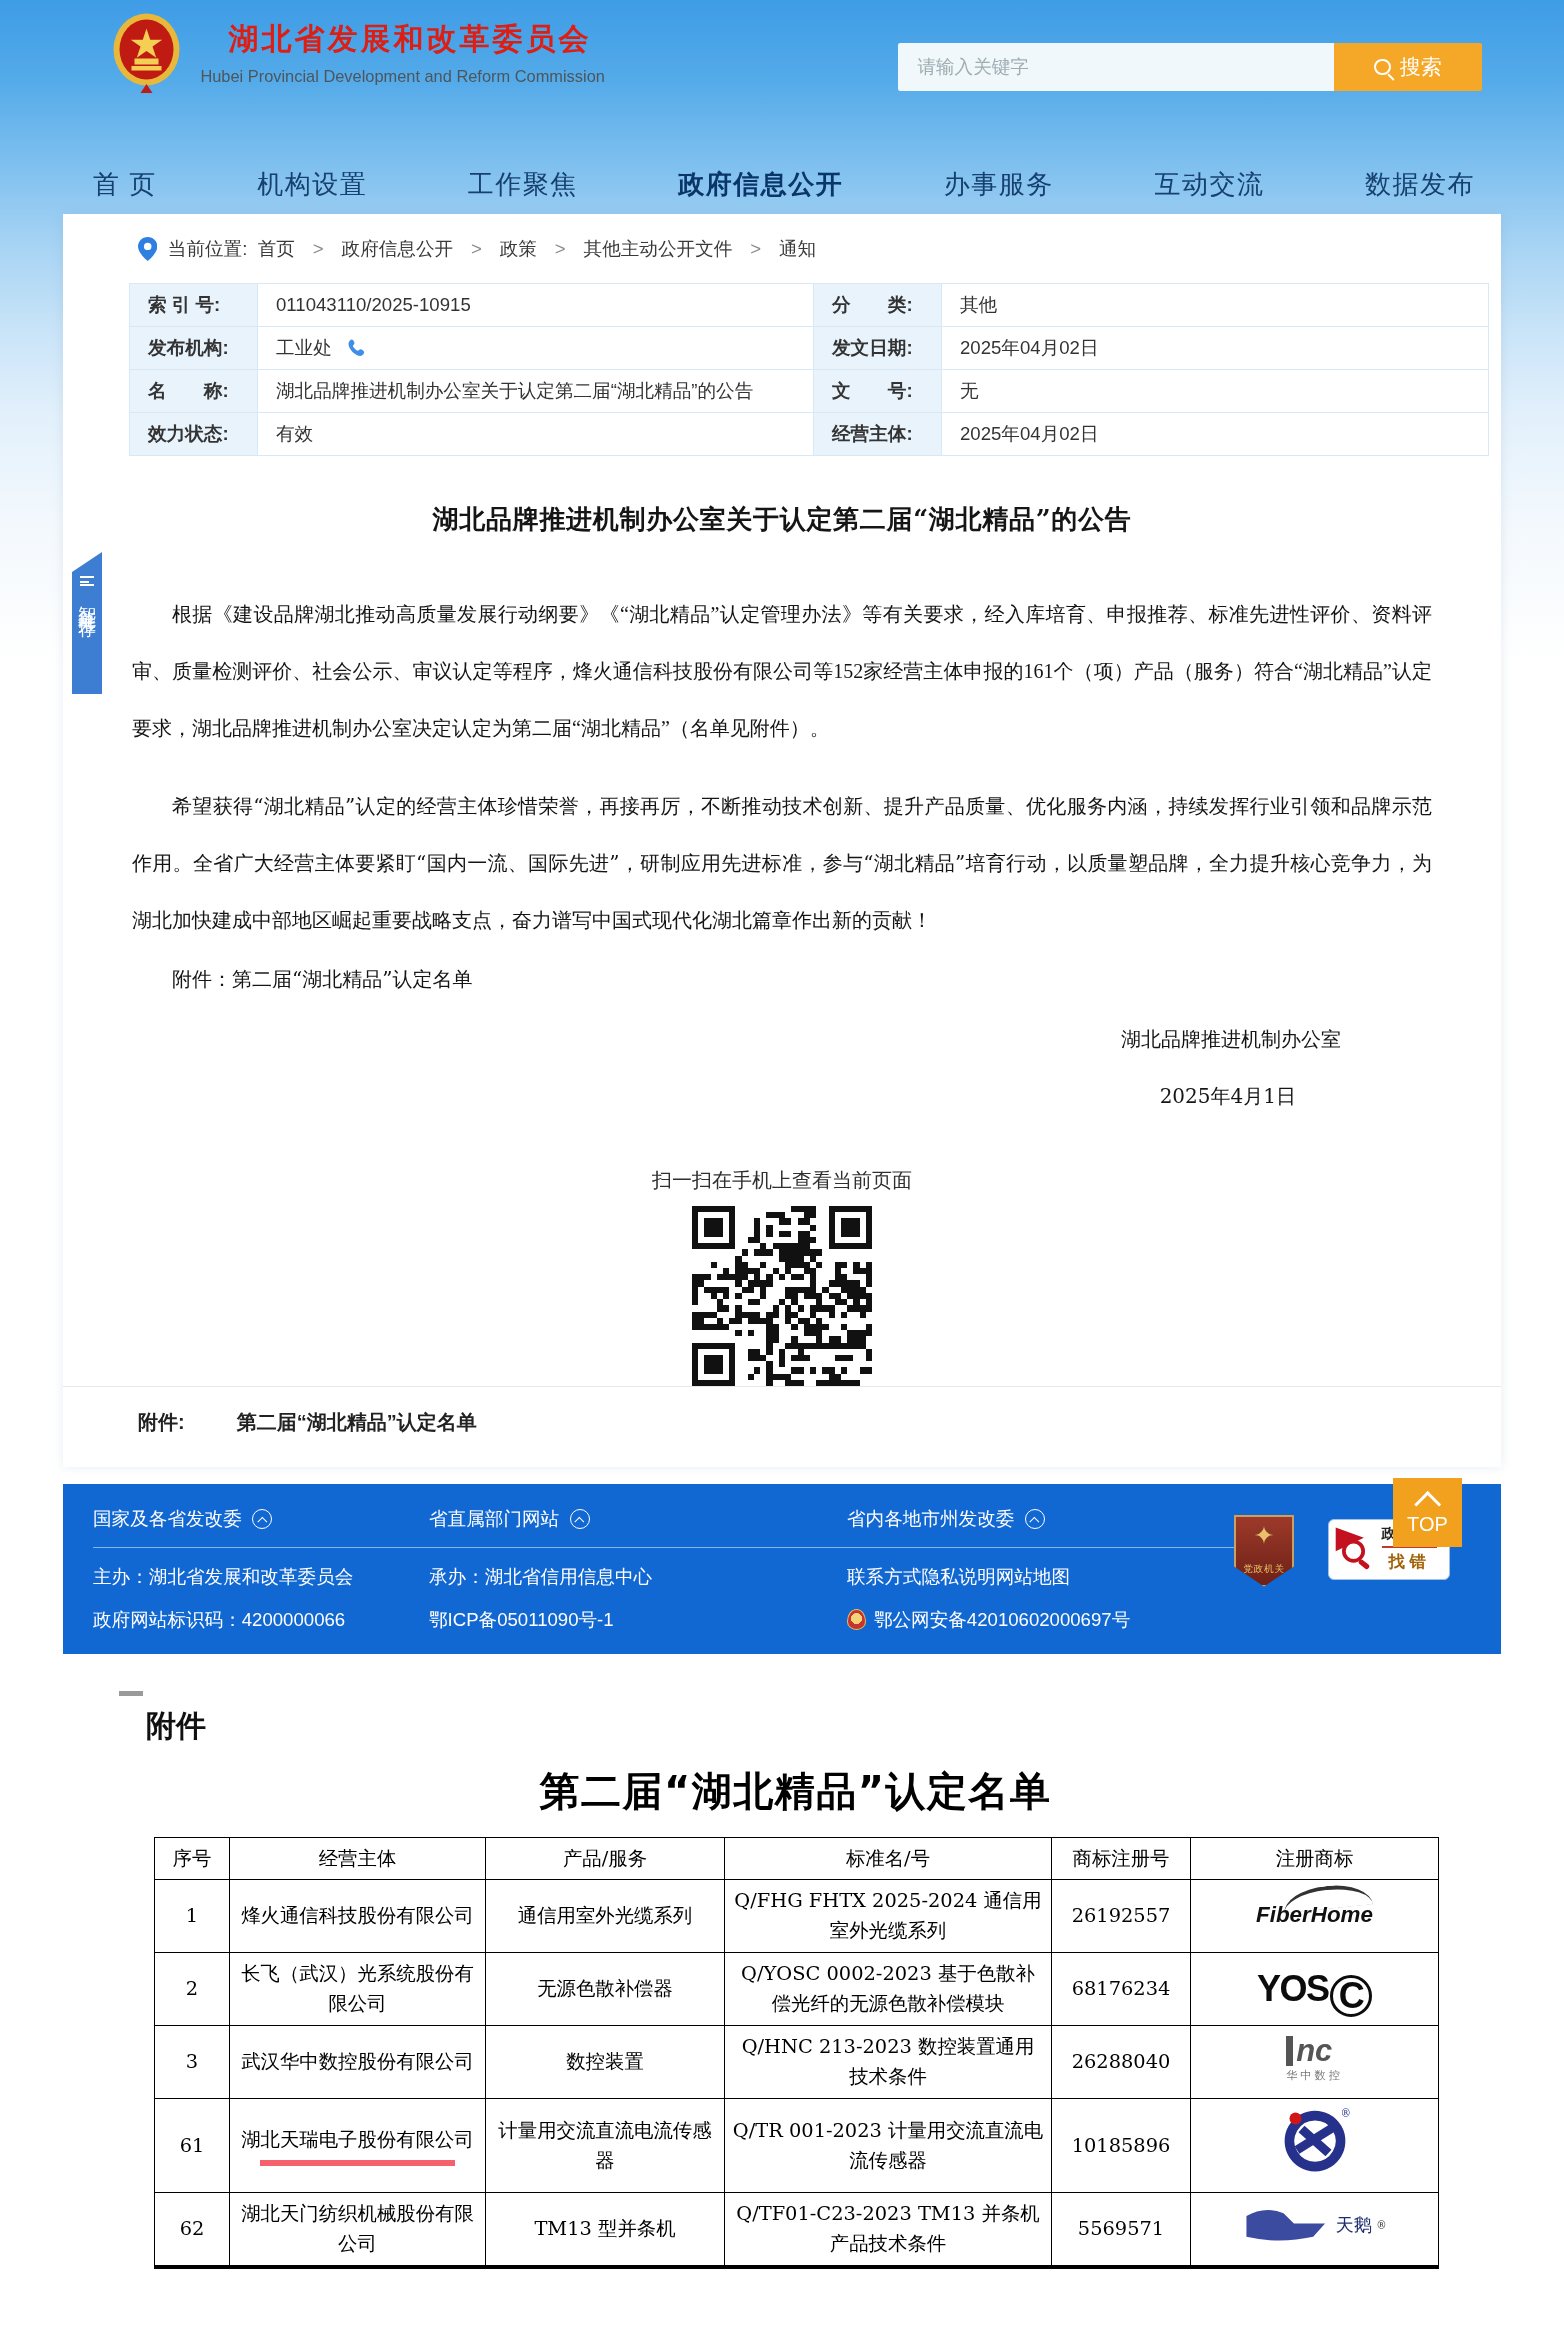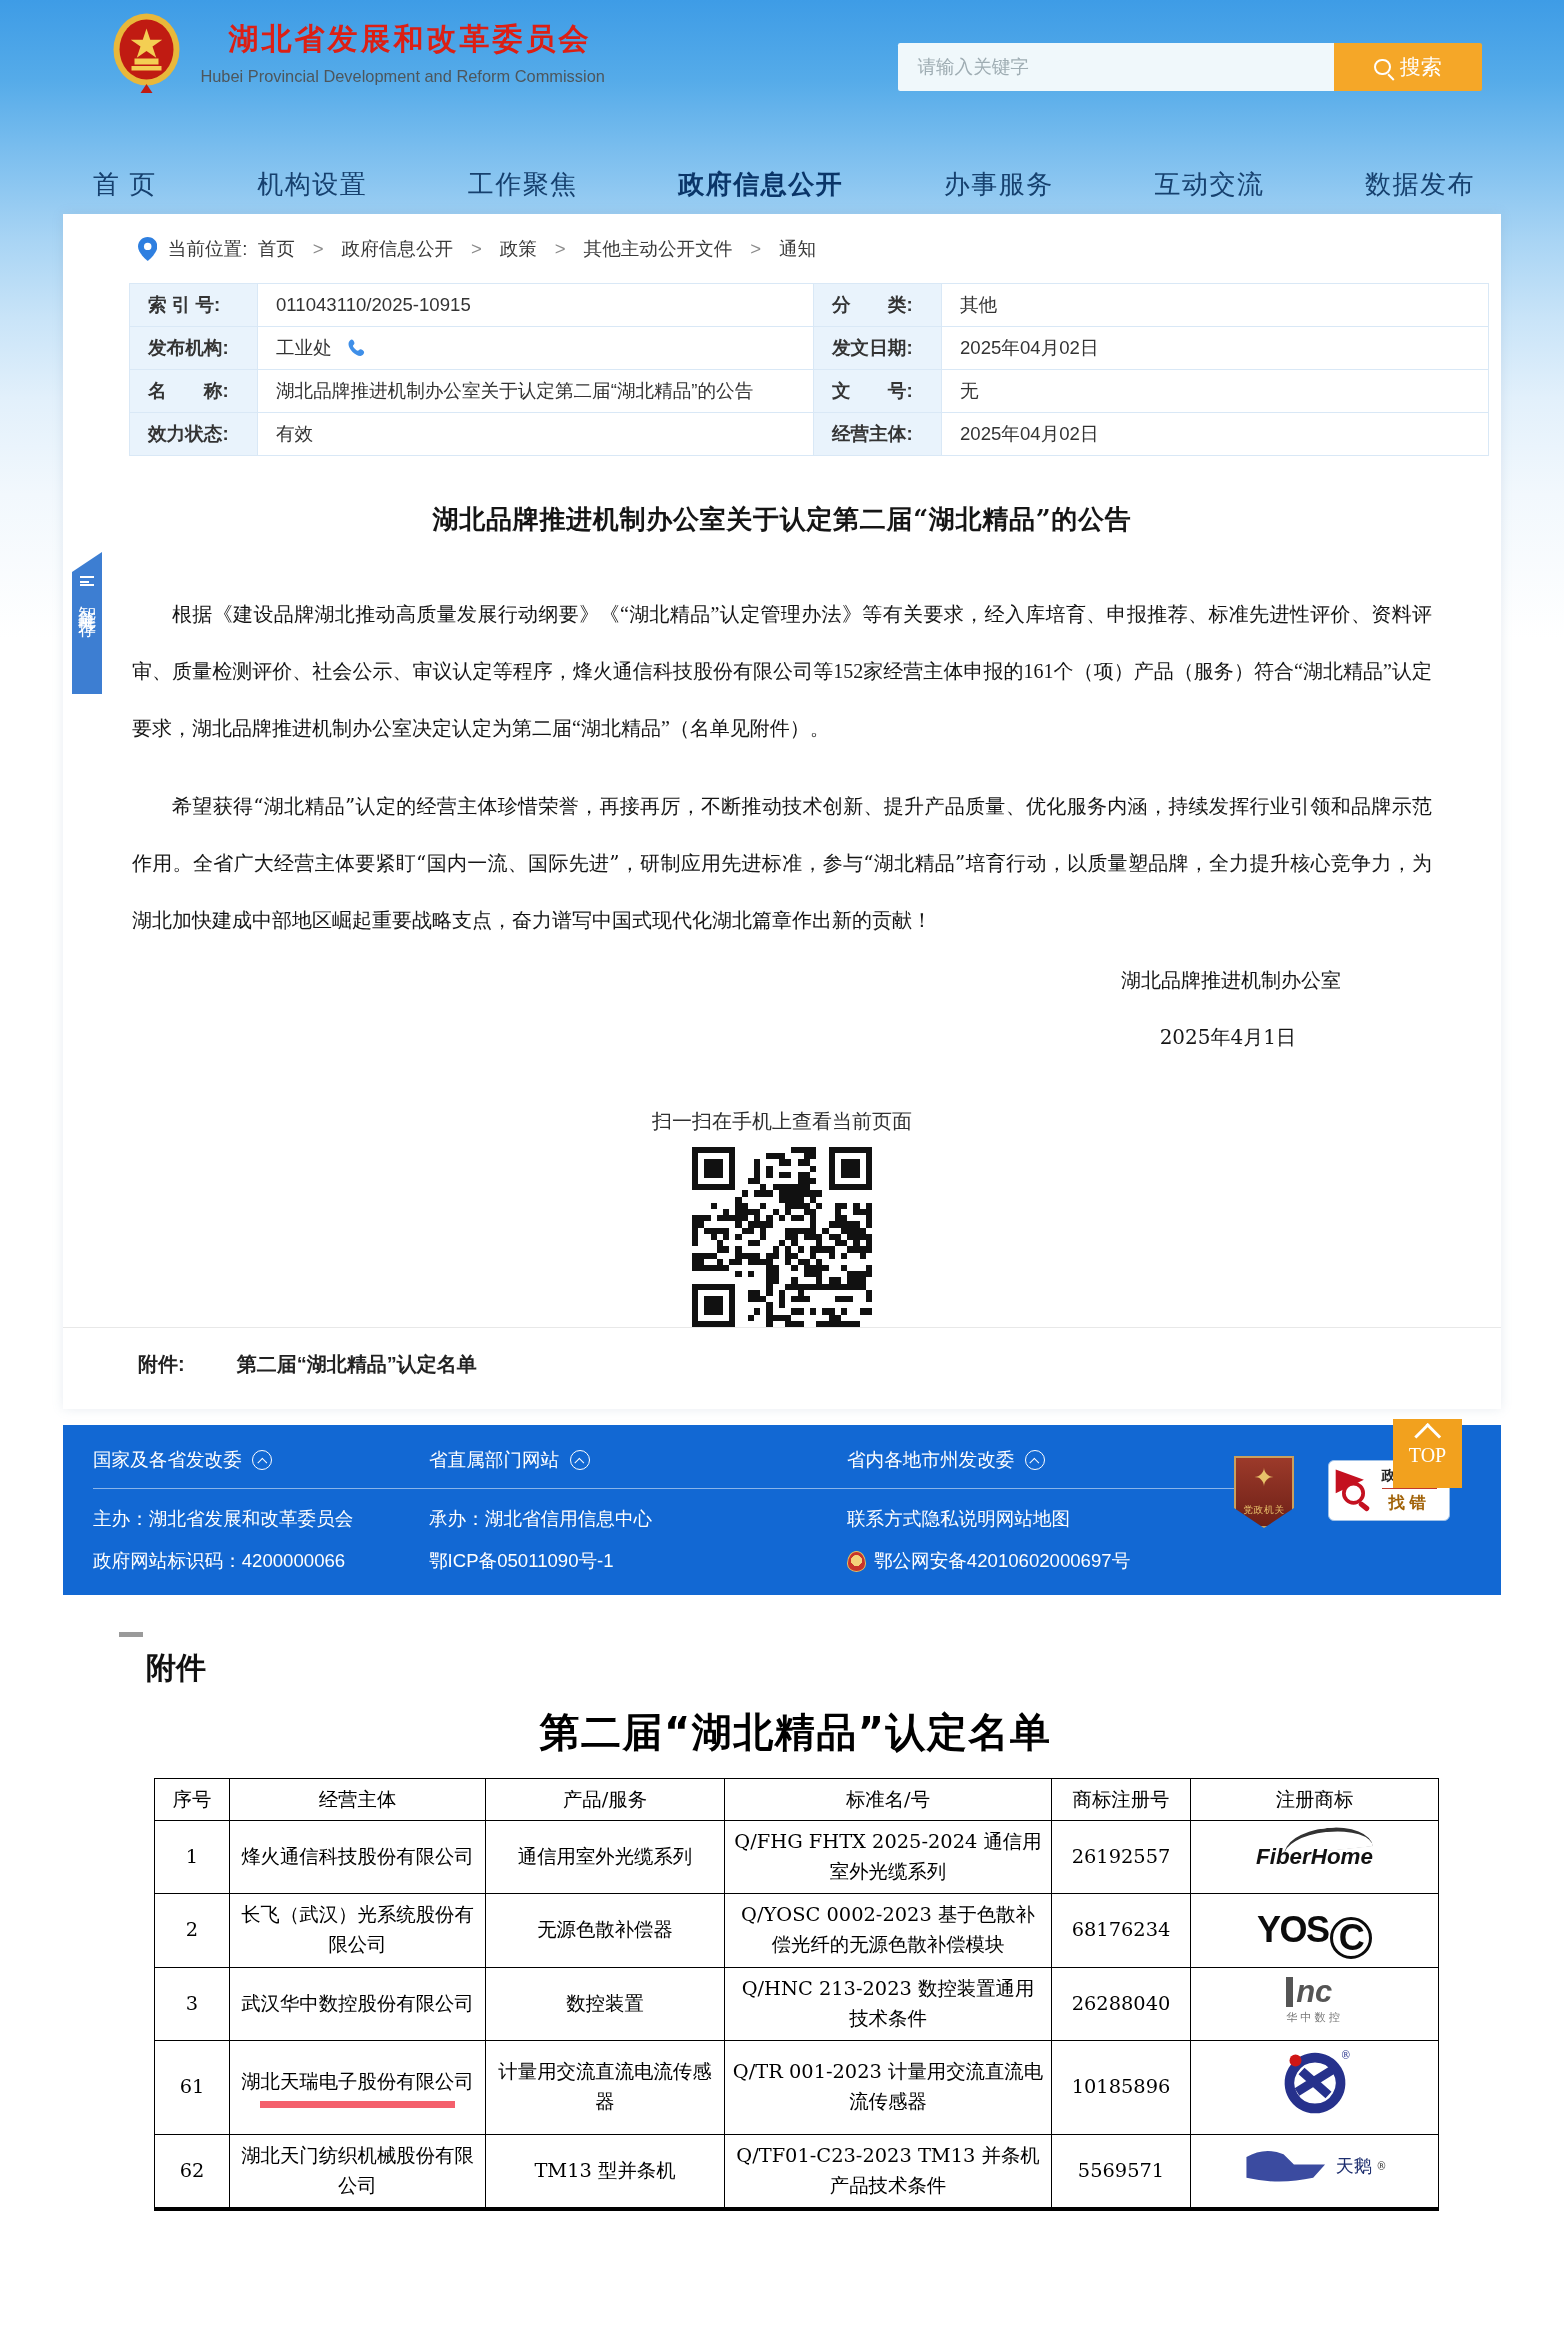--- a/index.html
+++ b/index.html
@@ -108,22 +108,22 @@
   .badge-find { position:absolute; right:51px; top:35px; width:122px; height:61px; background:#fff;
                 border:1.5px solid #9fc1e8; border-radius:6px; display:flex; align-items:center;
                 padding:4.5px; gap:6px; z-index:1; }
   .bf-icon { flex:0 0 42px; height:46px; }
   .bf-texts { display:flex; flex-direction:column; align-items:center; }
   .bf-top { font-size:14px; color:#222; font-weight:bold; white-space:nowrap; }
   .bf-line { width:55px; height:1.5px; background:#c0392b; margin:3px 0; }
   .bf-bottom { font-size:16.4px; color:#a16207; font-weight:bold; letter-spacing:4.5px; }
 
   .top-btn { position:absolute; right:39px; top:-6px; width:69px; height:69px; background:#f2a11e;
-             z-index:2; display:flex; flex-direction:column; align-items:center; 
-             cursor:pointer;font-family:Liberation Serif, serif; }
+             z-index:2; display:flex; flex-direction:column; align-items:center; justify-content:center;
+             cursor:pointer; }
   .top-btn .chev { width:19.4px; height:19.4px; border-left:3px solid #fff; border-top:3px solid #fff;
                    transform:rotate(45deg); margin-bottom:1.5px; margin-top:7.5px;}
   .top-btn .top-lbl { color:#fff; font-size:20px; margin-top:-3px; }
 
   
   .attach-doc { padding-top:37px; }
   .doc-dash { width:24px; height:5.2px; background:#9a9a9a; margin-left:119px; }
   .attach-doc h2 { font-size:30px; color:#111; margin:10.4px 0 0 146px;
                    font-family:"DejaVu Sans","Liberation Sans",sans-serif; }
   .attach-doc .list-title { width:1283px; margin:16.4px 0 0 154px; text-align:center;
@@ -251,20 +251,21 @@
         <td class="mlabel">经营主体:</td>
         <td class="mval2">2025年04月02日</td>
       </tr>
     </tbody>
       </table>
 
     <div class="article">
       <div class="doc-title">湖北品牌推进机制办公室关于认定第二届“湖北精品”的公告</div>
       <p class="para first">根据《建设品牌湖北推动高质量发展行动纲要》《“湖北精品”认定管理办法》等有关要求，经入库培育、申报推荐、标准先进性评价、资料评审、质量检测评价、社会公示、审议认定等程序，烽火通信科技股份有限公司等152家经营主体申报的161个（项）产品（服务）符合“湖北精品”认定要求，湖北品牌推进机制办公室决定认定为第二届“湖北精品”（名单见附件）。</p>
       <p class="para">希望获得“湖北精品”认定的经营主体珍惜荣誉，再接再厉，不断推动技术创新、提升产品质量、优化服务内涵，持续发挥行业引领和品牌示范作用。全省广大经营主体要紧盯“国内一流、国际先进”，研制应用先进标准，参与“湖北精品”培育行动，以质量塑品牌，全力提升核心竞争力，为湖北加快建成中部地区崛起重要战略支点，奋力谱写中国式现代化湖北篇章作出新的贡献！</p>
+      <p class="attach-line">附件：第二届“湖北精品”认定名单</p>
       <div class="signer">湖北品牌推进机制办公室</div>
       <div class="sign-date">2025年4月1日</div>
       <div class="qr-caption">扫一扫在手机上查看当前页面</div>
       <div class="qr-wrap">
         <svg id="qr" viewBox="0 0 29 29" shape-rendering="crispEdges">
             <rect x="16" y="0" width="1" height="1" fill="#111"></rect>
             <rect x="17" y="0" width="1" height="1" fill="#111"></rect>
             <rect x="18" y="0" width="1" height="1" fill="#111"></rect>
             <rect x="19" y="0" width="1" height="1" fill="#111"></rect>
             <rect x="12" y="1" width="1" height="1" fill="#111"></rect>

